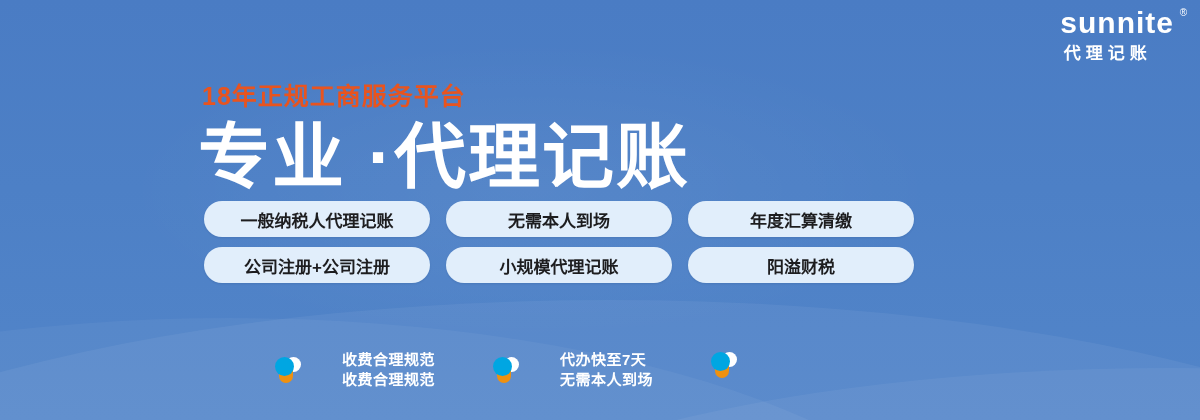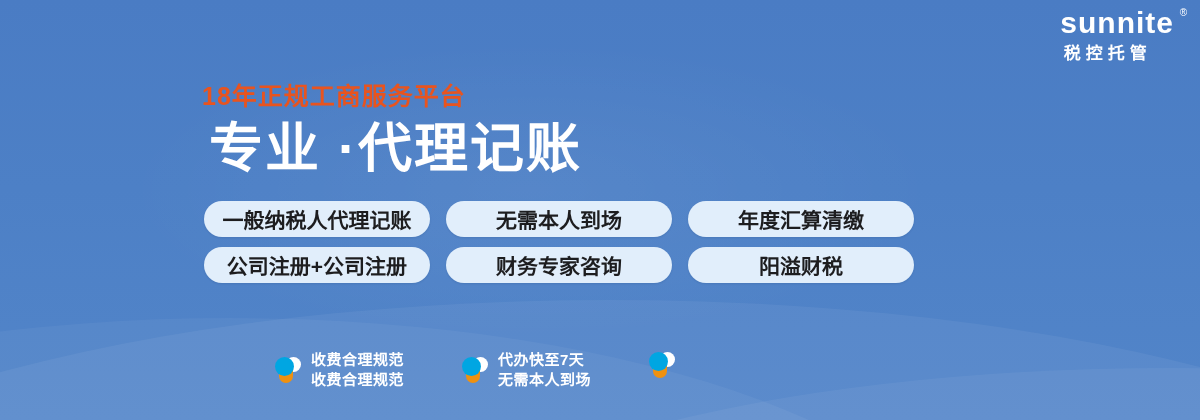--- a/index.html
+++ b/index.html
@@ -109,26 +109,26 @@
   .eyebrow {
     font-size: 25px;
     font-weight: 700;
     letter-spacing: 1px;
     color: #e8541f;
     line-height: 1;
     margin: 14px 0 12px 4px;
     white-space: nowrap;
   }
   .headline {
-    font-size: 54px;
+    font-size: 72px;
     font-weight: 700;
     color: #ffffff;
     line-height: 1;
     letter-spacing: 2px;
-    margin: 11px;
+    margin: 0;
     white-space: nowrap;
   }
 
   
   .pills {
     position: absolute;
     left: 204px;
     top: 201px;
   }
   .pill-row {
@@ -139,21 +139,21 @@
   .pill {
     background: #e1eefb;
     border-radius: 999px;
     height: 36px;
     min-width: 226px;
     padding: 0 18px;
     display: flex;
     align-items: center;
     justify-content: center;
     color: #1d1d1f;
-    font-size: 21px;
+    font-size: 17px;
     font-weight: 700;
     white-space: nowrap;
     box-shadow: 0 1px 2px rgba(20,50,90,0.12);
   }
   .pill.wide { min-width: 226px; }
 
   
   .features {
     position: absolute;
     left: 275px;
@@ -200,57 +200,58 @@
     border-radius: 0 0 7px 7px;
     background: #ef9110;
   }
   .feature-text {
     line-height: 1.32;
     color: #ffffff;
     font-size: 15px;
     font-weight: 700;
     letter-spacing: 0.5px;
     white-space: nowrap;
+    margin-left: 31px;
   }
   .feature-text span { display: block; }
 </style>
 </head>
 <body>
 
 <div class="banner">
 
   <div class="bg-layer">
     <div class="bg-glow"></div>
     <div class="bg-ellipse-a"></div>
     <div class="bg-ellipse-b"></div>
     <div class="bg-ellipse-c"></div>
   </div>
 
   <div class="logo">
     <div class="logo-word">
       <span>sunnite</span>
       <span class="logo-reg">®</span>
     </div>
-    <div class="logo-sub">税控托管</div>
+    <div class="logo-sub">代理记账</div>
   </div>
 
   <div class="headline-block">
     <div class="eyebrow">18年正规工商服务平台</div>
     <div class="headline">专业 ·代理记账</div>
   </div>
 
   <div class="pills">
     <div class="pill-row">
       <div class="pill wide">一般纳税人代理记账</div>
       <div class="pill">无需本人到场</div>
       <div class="pill">年度汇算清缴</div>
     </div>
     <div class="pill-row">
       <div class="pill wide">公司注册+公司注册</div>
-      <div class="pill">财务专家咨询</div>
+      <div class="pill">小规模代理记账</div>
       <div class="pill">阳溢财税</div>
     </div>
   </div>
 
   <div class="features">
 
     <div class="feature">
       <div class="feature-icon">
         <div class="dot-white"></div>
         <div class="dot-orange"></div>

